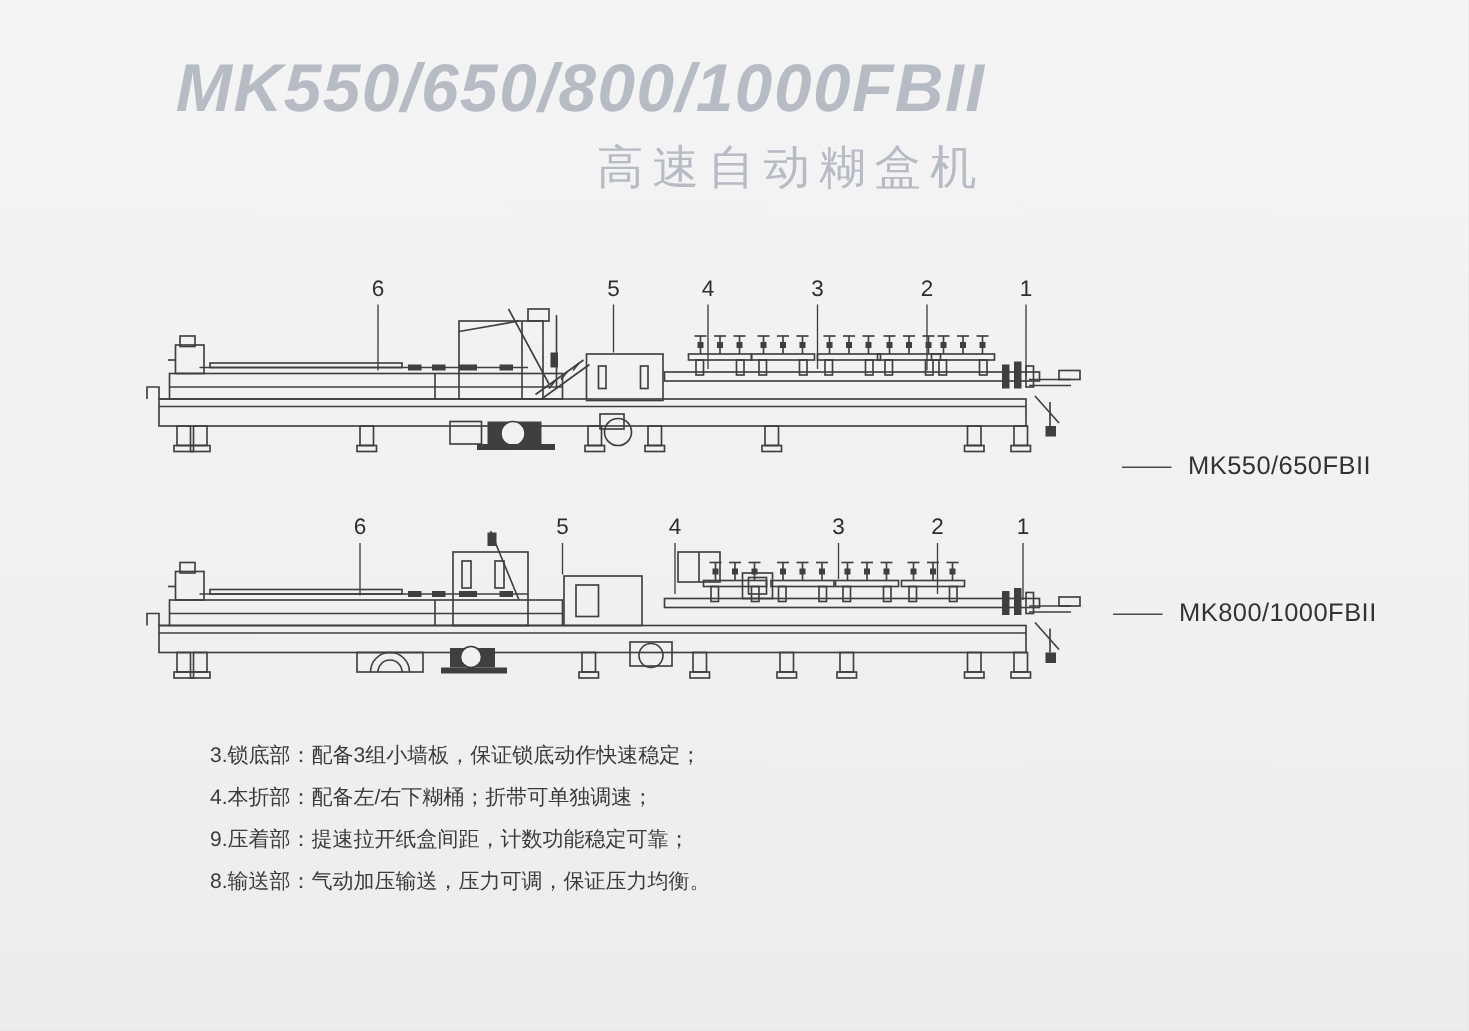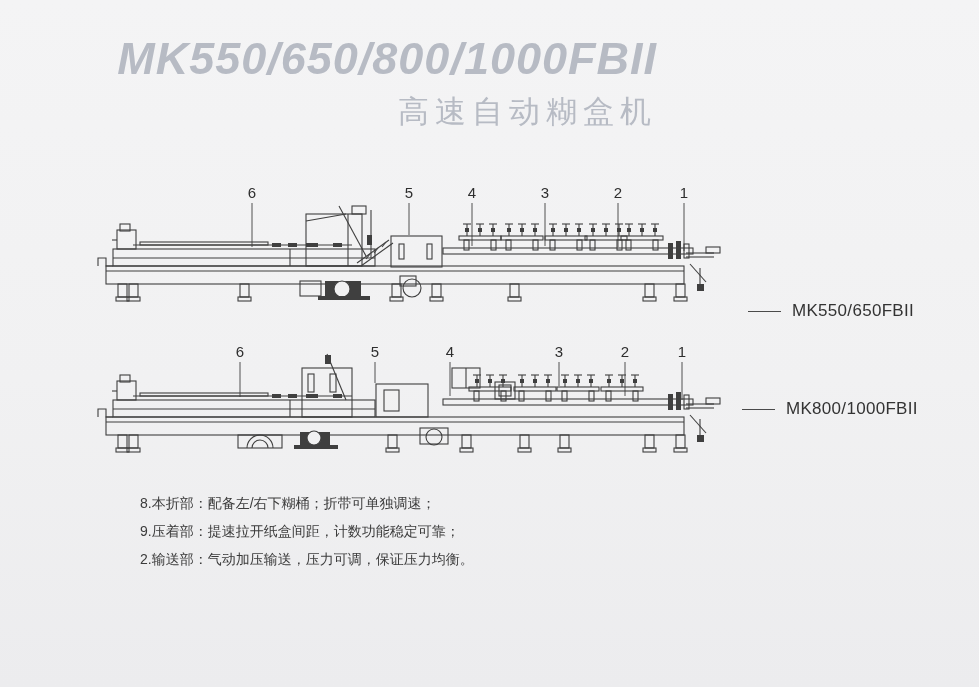--- a/index.html
+++ b/index.html
@@ -234,18 +234,19 @@
   <div class="mlabel" style="left:748px;top:265px;margin-top:36px;">
     <span class="dash"></span>
     <span>MK550/650FBII</span>
   </div>
   <div class="mlabel" style="left:742px;top:399px;">
     <span class="dash"></span>
     <span>MK800/1000FBII</span>
   </div>
 
   <div class="features">
-    <div>8.本折部：配备左/右下糊桶；折带可单独调速；</div>
+    <div>3.锁底部：配备3组小墙板，保证锁底动作快速稳定；</div>
+    <div>4.本折部：配备左/右下糊桶；折带可单独调速；</div>
     <div>9.压着部：提速拉开纸盒间距，计数功能稳定可靠；</div>
-    <div>2.输送部：气动加压输送，压力可调，保证压力均衡。</div>
+    <div>8.输送部：气动加压输送，压力可调，保证压力均衡。</div>
   </div>
 
 </div>
 
 </body></html>

